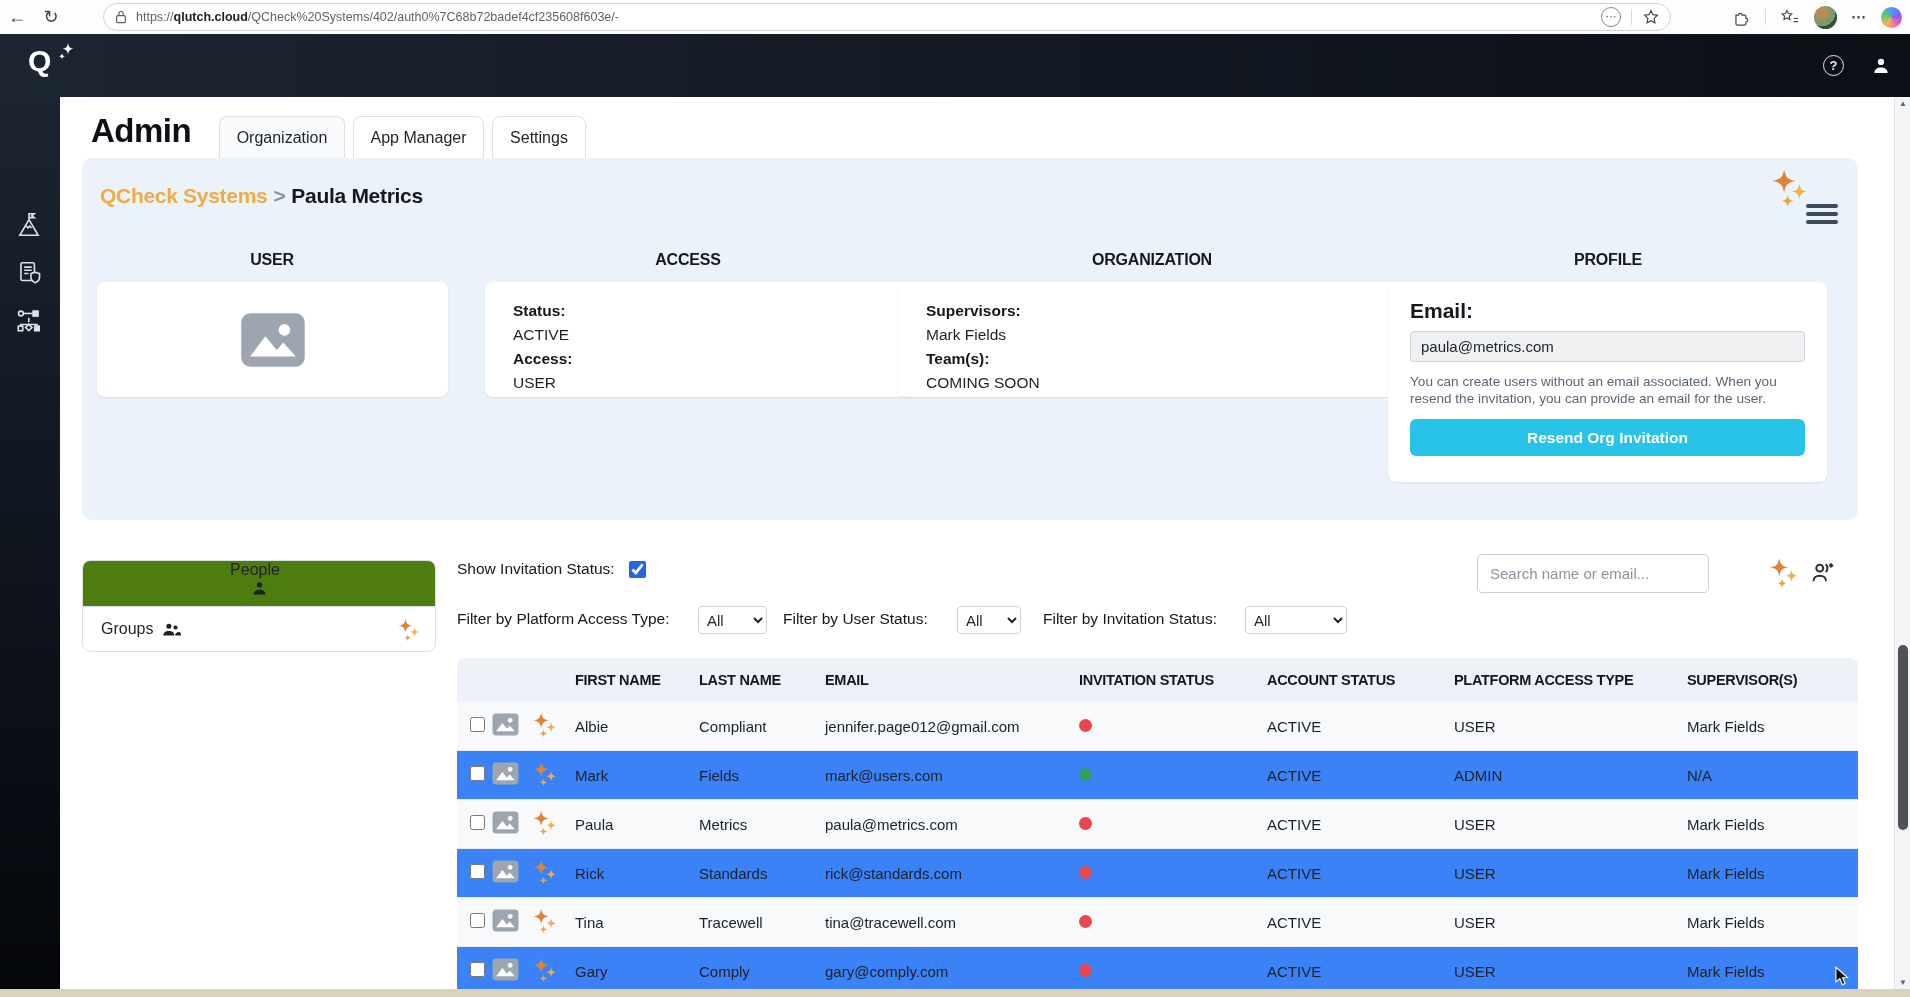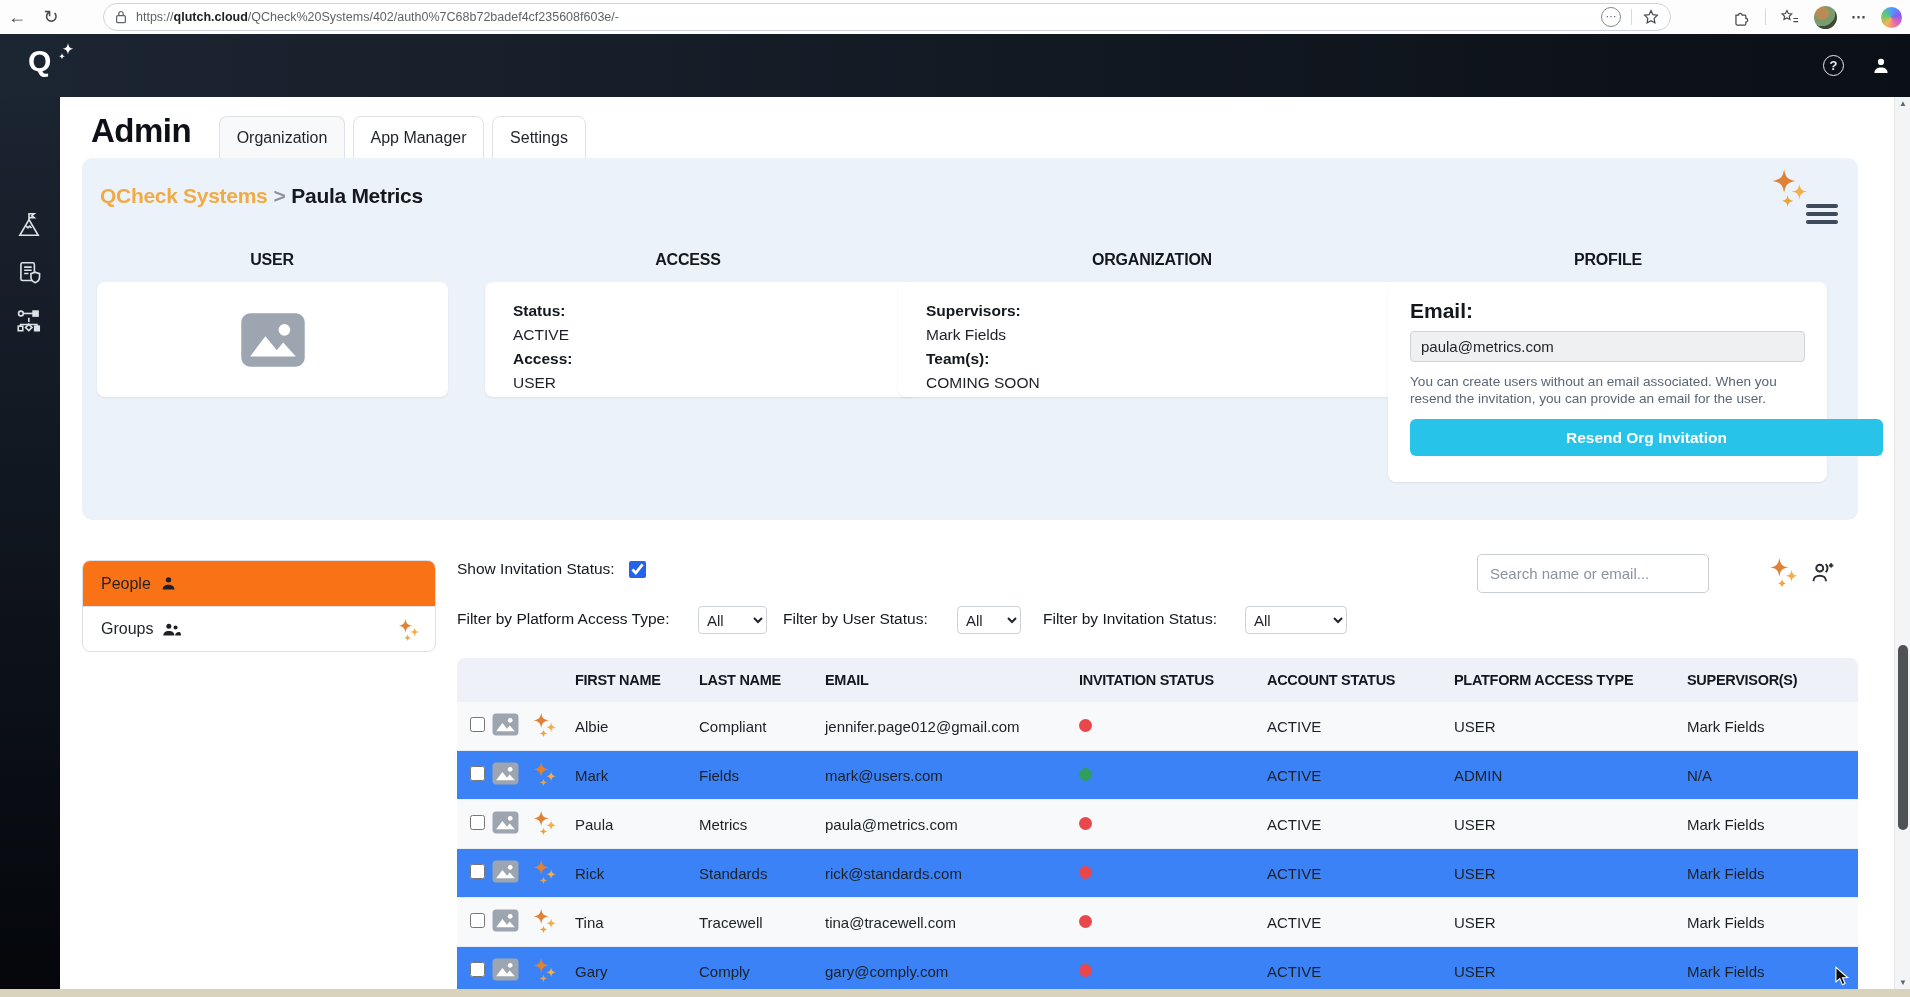--- a/index.html
+++ b/index.html
@@ -47,27 +47,27 @@
   .sec-title { position:absolute; top:93px; font-size:16px; font-weight:700; color:#14181d; letter-spacing:-0.2px; text-align:center; }
   .card { position:absolute; top:124px; height:115px; background:#fff; border-radius:8px; box-shadow:0 1px 2px rgba(20,30,50,.08); }
   .card .inner { padding:17px 28px; font-size:15.5px; line-height:24px; color:#1d2127; }
   .card .lbl { font-weight:700; color:#14181d; }
   .user-card { left:15px; width:351px; display:flex; align-items:center; justify-content:center; }
   .profile-card { left:1306px; width:439px; height:200px; }
   .profile-inner { padding:17px 22px; }
   .email-lbl { font-size:21px; font-weight:700; color:#14181d; }
   .email-input { margin-top:8px; width:395px; height:31px; background:#eef0f2; border:1px solid #ced4da; border-radius:4px; font-size:15px; color:#212529; padding:0 10px; font-family:"Liberation Sans",sans-serif; }
   .helper { margin-top:11px; font-size:13.6px; line-height:17px; color:#5a6675; width:402px; }
-  .resend-btn { margin-top:12px; width:473px; height:37px; background:#27c3e8; border:none; border-radius:6px; color:#fff; font-size:15.5px; font-weight:700; cursor:pointer; font-family:"Liberation Sans",sans-serif; }
+  .resend-btn { margin-top:12px; width:395px; height:37px; background:#27c3e8; border:none; border-radius:6px; color:#fff; font-size:15.5px; font-weight:700; cursor:pointer; font-family:"Liberation Sans",sans-serif; }
 
   
   .nav-list { position:absolute; left:22px; top:463px; width:354px; border:1px solid #dde1e6; border-radius:8px; overflow:hidden; background:#fff; }
   .nav-row { height:45px; display:flex; align-items:center; padding:0 18px; font-size:16px; color:#1f2329; cursor:pointer; position:relative; }
   .nav-row + .nav-row { border-top:1px solid #dde1e6; }
-  .nav-row.selected { background:#f97316; }
+  .nav-row.selected { background:#4d7c0f;flex-direction:column; }
   .nav-row .nlabel { margin-right:8px; }
   .nav-row .spark-right { position:absolute; right:14px; top:11px; }
 
   
   .show-inv { position:absolute; left:397px; top:463px; font-size:15.5px; color:#14181d; display:flex; align-items:center; gap:14px; }
   .show-inv input { width:17px; height:17px; accent-color:#2563eb; }
   .search-input { position:absolute; left:1417px; top:457px; width:232px; height:39px; border:1px solid #c9ced4; border-radius:5px; font-size:15px; color:#1f2329; padding:0 12px; font-family:"Liberation Sans",sans-serif; }
   .search-input::placeholder { color:#8a939e; }
   .tool-spark { position:absolute; left:1708px; top:460px; }
   .person-add { position:absolute; left:1750px; top:463px; cursor:pointer; }

